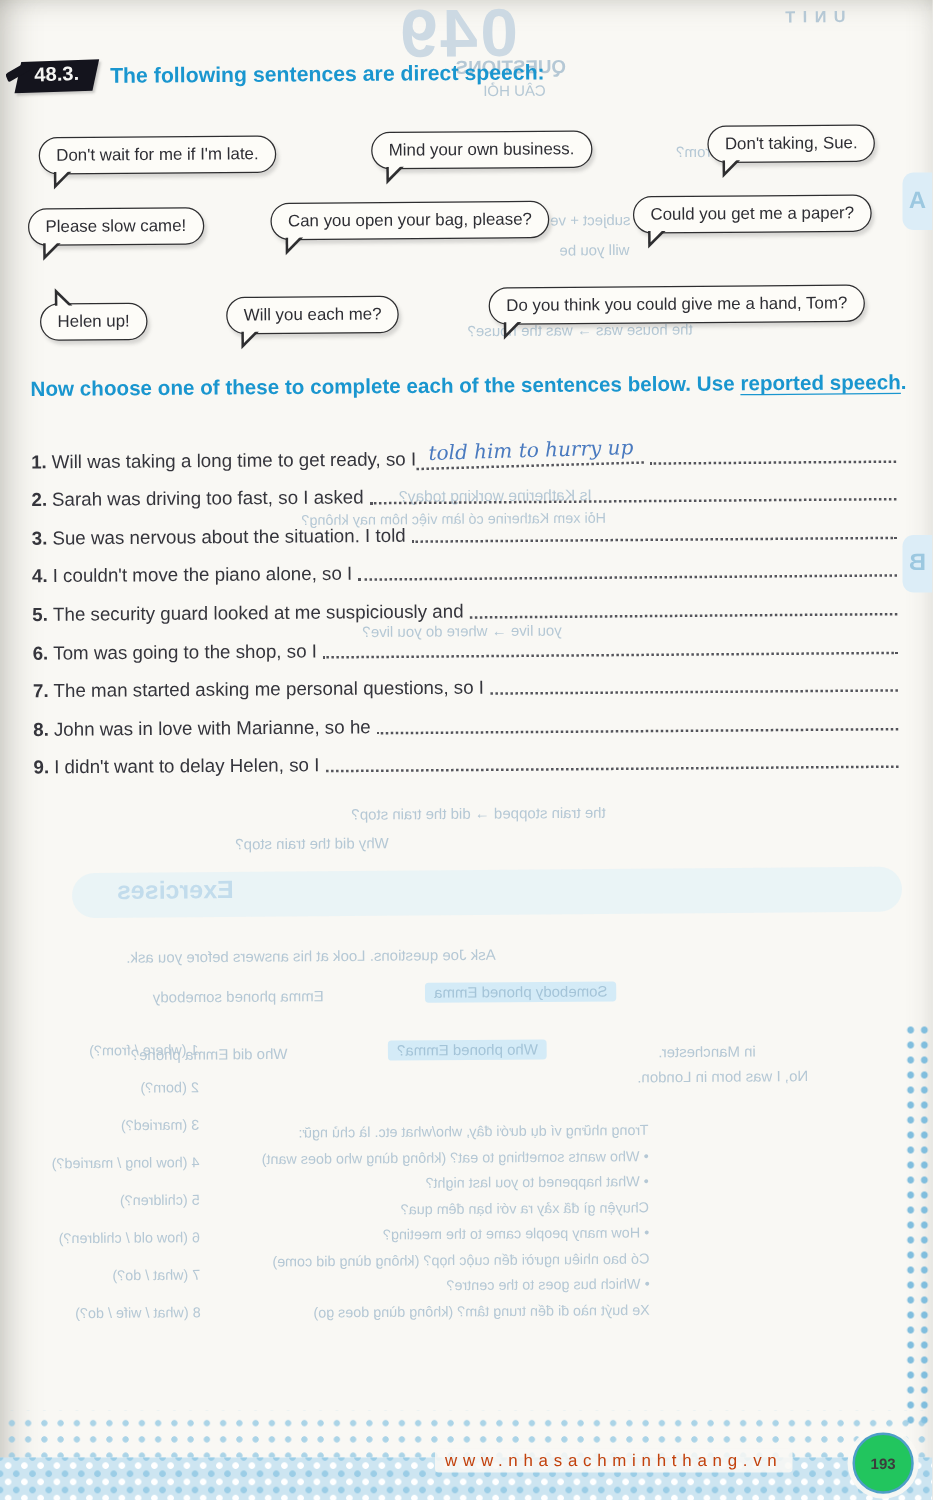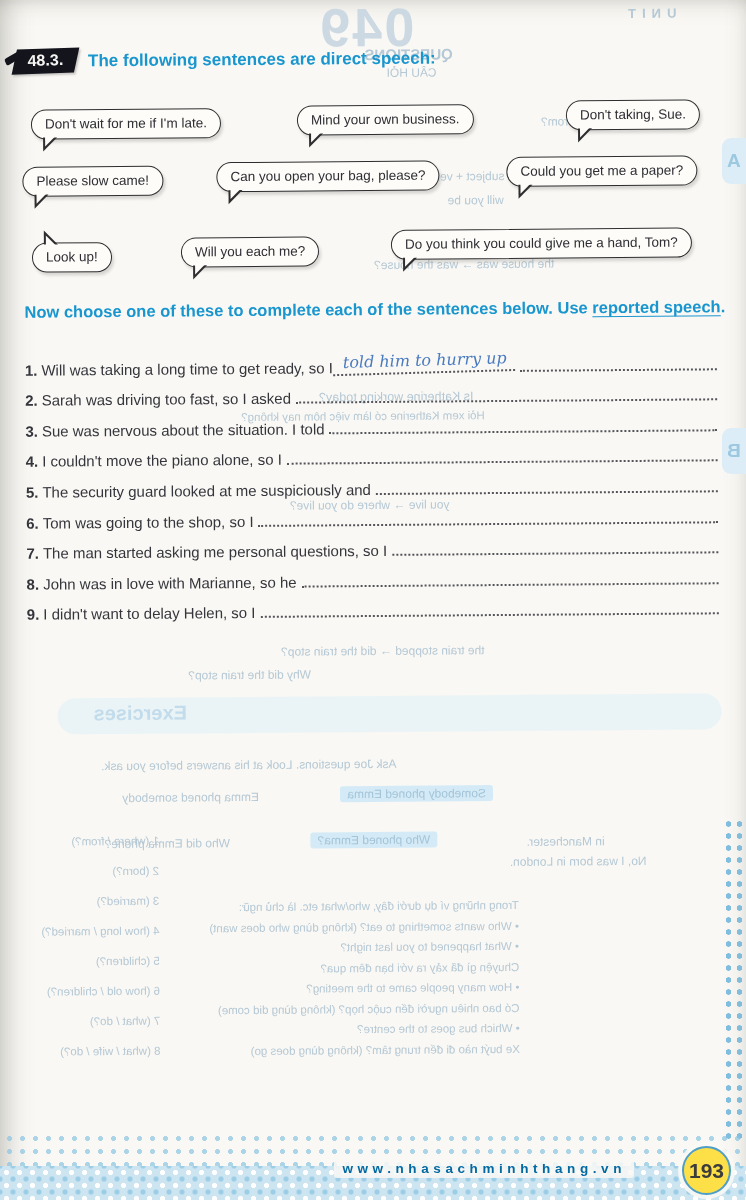--- a/index.html
+++ b/index.html
@@ -52,25 +52,25 @@
   .ex-fill{flex:1;border-bottom:2px dotted #54545a;margin:0 2px 5px 5px;height:8px;}
 
   
   .footer-fade{position:absolute;left:0;right:0;bottom:34px;height:38px;
                background-image:radial-gradient(circle,#8ac4e2 2.2px,transparent 2.8px);
                background-size:13px 13px;background-position:3px 4px;opacity:.7;}
   .footer-band{position:absolute;left:0;right:0;bottom:0;height:34px;background-color:#cde5f1;
                background-image:radial-gradient(circle,#ffffff 2.3px,transparent 2.9px),
                                 radial-gradient(circle,#9bcde6 2.3px,transparent 2.9px);
                background-size:13px 13px;background-position:0 0,6.5px 6.5px;}
-  .site-url{position:absolute;right:112px;bottom:22px;font-size:13.5px;font-weight:700;color:#0369a1;
+  .site-url{position:absolute;right:112px;bottom:22px;font-size:13.5px;font-weight:400;color:#c2410c;
             letter-spacing:.34em;background:rgba(249,248,244,.85);padding:2px 8px;border-radius:3px;}
-  .page-badge{position:absolute;right:15px;bottom:5px;width:45px;height:45px;border-radius:50%;background:#fde047;
+  .page-badge{position:absolute;right:15px;bottom:5px;width:45px;height:45px;border-radius:50%;background:#22c55e;
               border:2.5px solid #4e9ec7;display:flex;align-items:center;justify-content:center;
-              font-size:21px;font-weight:700;color:#3c3c3c;box-shadow:0 0 0 4px rgba(249,248,244,.9);}
+              font-size:12px;font-weight:700;color:#3c3c3c;box-shadow:0 0 0 4px rgba(249,248,244,.9);}
   .right-dots{position:absolute;right:2px;top:818px;width:21px;height:324px;
               background-image:radial-gradient(circle,#74b8dc 2.5px,transparent 3px);
               background-size:11px 12px;opacity:.9;}
 </style>
 </head>
 <body>
 
 <div class="page">
   <div class="rot">
 
@@ -139,21 +139,21 @@
     </div>
     <div class="bubble" style="left:215px;top:161px;">
       <span>Can you open your bag, please?</span>
       <span class="tail"><i class="t-out"></i><i class="t-in"></i></span>
     </div>
     <div class="bubble" style="left:505px;top:158px;">
       <span>Could you get me a paper?</span>
       <span class="tail"><i class="t-out"></i><i class="t-in"></i></span>
     </div>
     <div class="bubble" style="left:30px;top:240px;">
-      <span>Look up!</span>
+      <span>Helen up!</span>
       <span class="tail tail-top"><i class="t-out"></i><i class="t-in"></i></span>
     </div>
     <div class="bubble" style="left:179px;top:236px;">
       <span>Will you each me?</span>
       <span class="tail"><i class="t-out"></i><i class="t-in"></i></span>
     </div>
     <div class="bubble" style="left:389px;top:230px;">
       <span>Do you think you could give me a hand, Tom?</span>
       <span class="tail"><i class="t-out"></i><i class="t-in"></i></span>
     </div>

